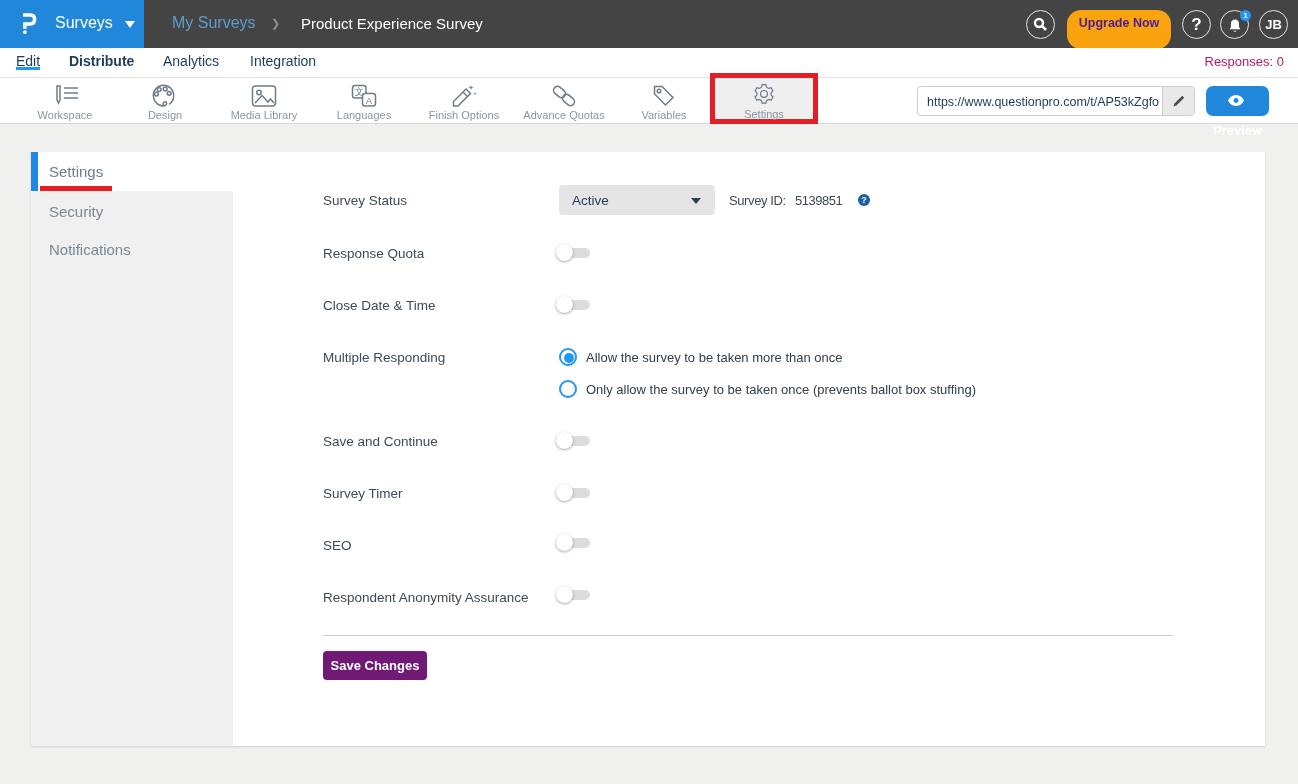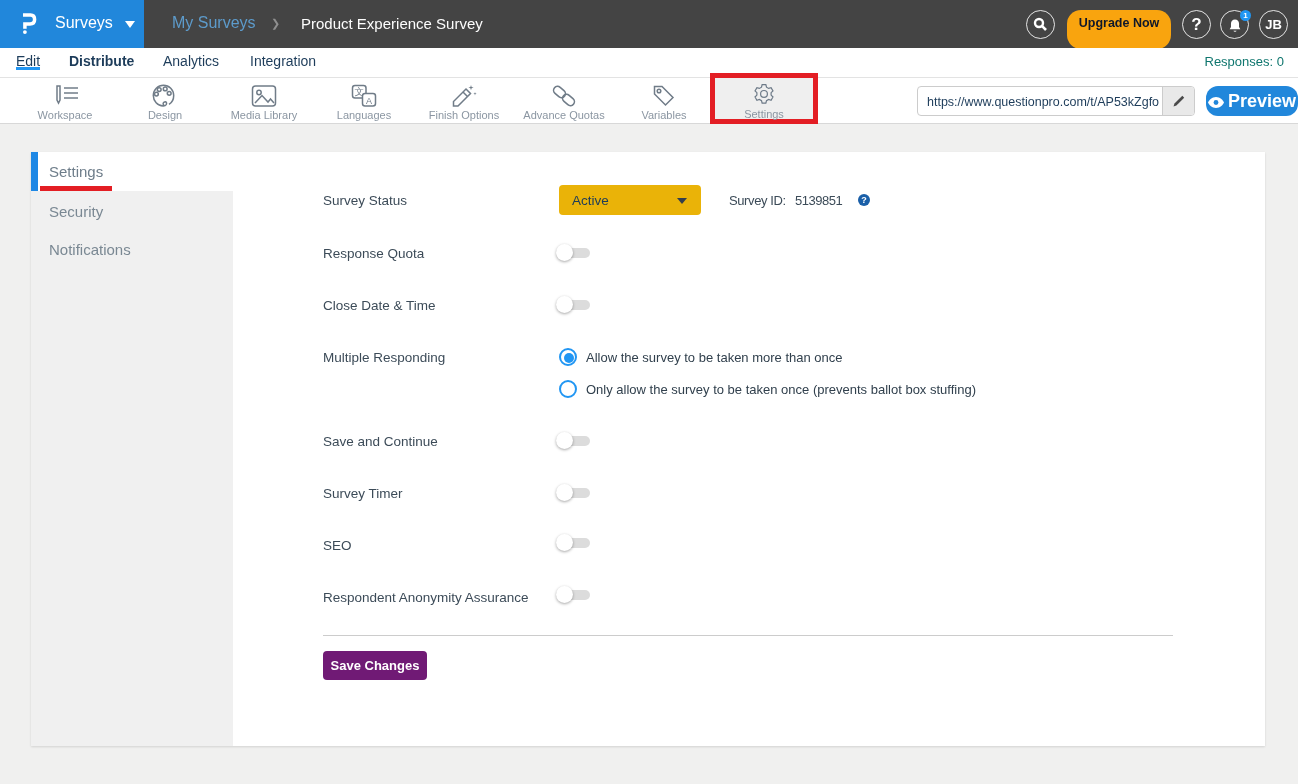--- a/index.html
+++ b/index.html
@@ -8,50 +8,50 @@
   
   #topbar { position:absolute; left:0; top:0; width:1298px; height:48px; background:#444444; }
   #logo { position:absolute; left:0; top:0; width:144px; height:48px; background:#2187db; }
   #logo svg { position:absolute; left:22px; top:11px; }
   #logo .txt { position:absolute; left:55px; top:14px; color:#fff; font-size:16px; }
   #logo .car { position:absolute; left:125px; top:21px; width:0; height:0; border-left:5px solid transparent; border-right:5px solid transparent; border-top:7px solid #fff; }
   .bc1 { position:absolute; left:172px; top:14px; font-size:16px; color:#5d9bcb;text-align:center; }
   .bcsep { position:absolute; left:271px; top:17px; font-size:11px; color:#8f8f8f; }
   .bc2 { position:absolute; left:301px; top:15px; font-size:15px; color:#fdfdfd; }
   .circbtn { position:absolute; top:10px; width:29px; height:29px; border:1px solid rgba(255,255,255,.85); border-radius:50%; color:#fff; text-align:center; }
-  #upgrade { position:absolute; left:1067px; top:10px; width:104px; height:39px; background:#f9a40e; border-radius:14px; color:#0f172a; font-size:12.5px; font-weight:bold; text-align:center; line-height:27px; }
+  #upgrade { position:absolute; left:1067px; top:10px; width:104px; height:39px; background:#f9a40e; border-radius:14px; color:#4c1d95; font-size:12.5px; font-weight:bold; text-align:center; line-height:27px; }
   #badge { position:absolute; left:1240px; top:10px; width:11px; height:11px; background:#2196f3; border-radius:50%; color:#fff; font-size:8px; font-weight:bold; text-align:center; line-height:11px; }
   
   #tabrow { position:absolute; left:0; top:48px; width:1298px; height:30px; background:#fff; border-bottom:1px solid #e3e3e3; }
   .tab { position:absolute; top:5px; font-size:14px; color:#1d3c5a; }
   #tEdit { left:16px; }
   #editline { position:absolute; left:16px; top:19px; width:24px; height:2.5px; background:#2196f3; }
-  #resp { position:absolute; right:14px; top:6px; font-size:13px; color:#0f766e; }
+  #resp { position:absolute; right:14px; top:6px; font-size:13px; color:#be185d; }
   
   #toolbar { position:absolute; left:0; top:78px; width:1298px; height:46px; background:#fff; border-bottom:1px solid #d8d8d8; }
   .tool { position:absolute; top:0; width:100px; height:46px; text-align:center; }
   .tool svg { display:block; margin:6px auto 0; }
   .tool .lbl { display:block; font-size:11px; color:#8b96a2; margin-top:1px; }
   #settingsTool { position:absolute; left:710px; top:-5px; width:108px; height:51px; background:#efefef; border:5px solid #e31e24; text-align:center; }
   #settingsTool svg { display:block; margin:5px auto 0; }
   #settingsTool .lbl { display:block; font-size:11px; color:#8b96a2; margin-top:4px; }
   #urlbox { position:absolute; left:917px; top:8px; width:278px; height:30px; background:#fff; border:1px solid #ccc; border-radius:4px;padding-left:25px; }
   #urlbox .u { position:absolute; left:9px; top:8px; font-size:12.5px; color:#1d3c5a; white-space:nowrap; overflow:hidden; width:236px; }
   #urlbox .pen { position:absolute; right:0; top:0; width:32px; height:28px; background:#e9e9e9; border-left:1px solid #ccc; border-radius:0 3px 3px 0; text-align:center; }
-  #preview { position:absolute; left:1206px; top:8px; width:92px; height:30px; background:#2187db; border-radius:12px; color:#fff; font-size:18px; font-weight:bold; text-align:center; line-height:30px; }
+  #preview { position:absolute; left:1206px; top:8px; width:63px; height:30px; background:#2187db; border-radius:7px; color:#fff; font-size:13px; font-weight:bold; text-align:center; line-height:30px; }
   
   #card { position:absolute; left:31px; top:152px; width:1234px; height:594px; background:#fff; box-shadow:0 1px 2px rgba(0,0,0,.12); }
   #side-active { position:absolute; left:0; top:0; width:202px; height:39px; background:#fff; border-left:7px solid #1e88e5; }
   #side-active .t { position:absolute; left:11px; top:11px; font-size:15px; color:#6e7d8a; }
   #side-red { position:absolute; left:9px; top:34px; width:72px; height:6px; background:#e31e24; }
   #side-gray { position:absolute; left:0; top:39px; width:202px; height:555px; background:#f0f0f0; }
   .side-item { position:absolute; left:18px; font-size:15px; color:#7a8893; }
   
   .rowlbl { position:absolute; left:292px; font-size:13.5px; color:#3c4b58; }
-  #dd { position:absolute; left:528px; top:33px; width:142px; height:30px; background:#eab308; border-radius:4px; }
+  #dd { position:absolute; left:528px; top:33px; width:156px; height:30px; background:#e5e5e5; border-radius:4px; }
   #dd .t { position:absolute; left:13px; top:8px; font-size:13.5px; color:#1d3c5a; }
   #dd .c { position:absolute; right:14px; top:13px; width:0; height:0; border-left:5px solid transparent; border-right:5px solid transparent; border-top:6px solid #333f4d; }
   .toggle { position:absolute; left:525px; width:34px; height:18px; }
   .toggle .track { position:absolute; left:0; top:4px; width:34px; height:10px; background:#dcdcdc; border-radius:6px; }
   .toggle .knob { position:absolute; left:0; top:0; width:17px; height:17px; background:#fff; border-radius:50%; box-shadow:0 1px 3px rgba(0,0,0,.35); }
   .radio { position:absolute; left:528px; width:18px; height:18px; border:2px solid #2196f3; border-radius:50%; }
   .radio .dot { position:absolute; left:3px; top:3px; width:10px; height:10px; background:#2196f3; border-radius:50%; }
   .radlbl { position:absolute; left:555px; font-size:13px; color:#31404d; }
   #divider { position:absolute; left:292px; top:483px; width:850px; height:1px; background:#ccc; }
   #saveBtn { position:absolute; left:292px; top:499px; width:104px; height:29px; background:#701a75; border-radius:4px; color:#fff; font-size:13px; font-weight:bold; text-align:center; line-height:29px; }

